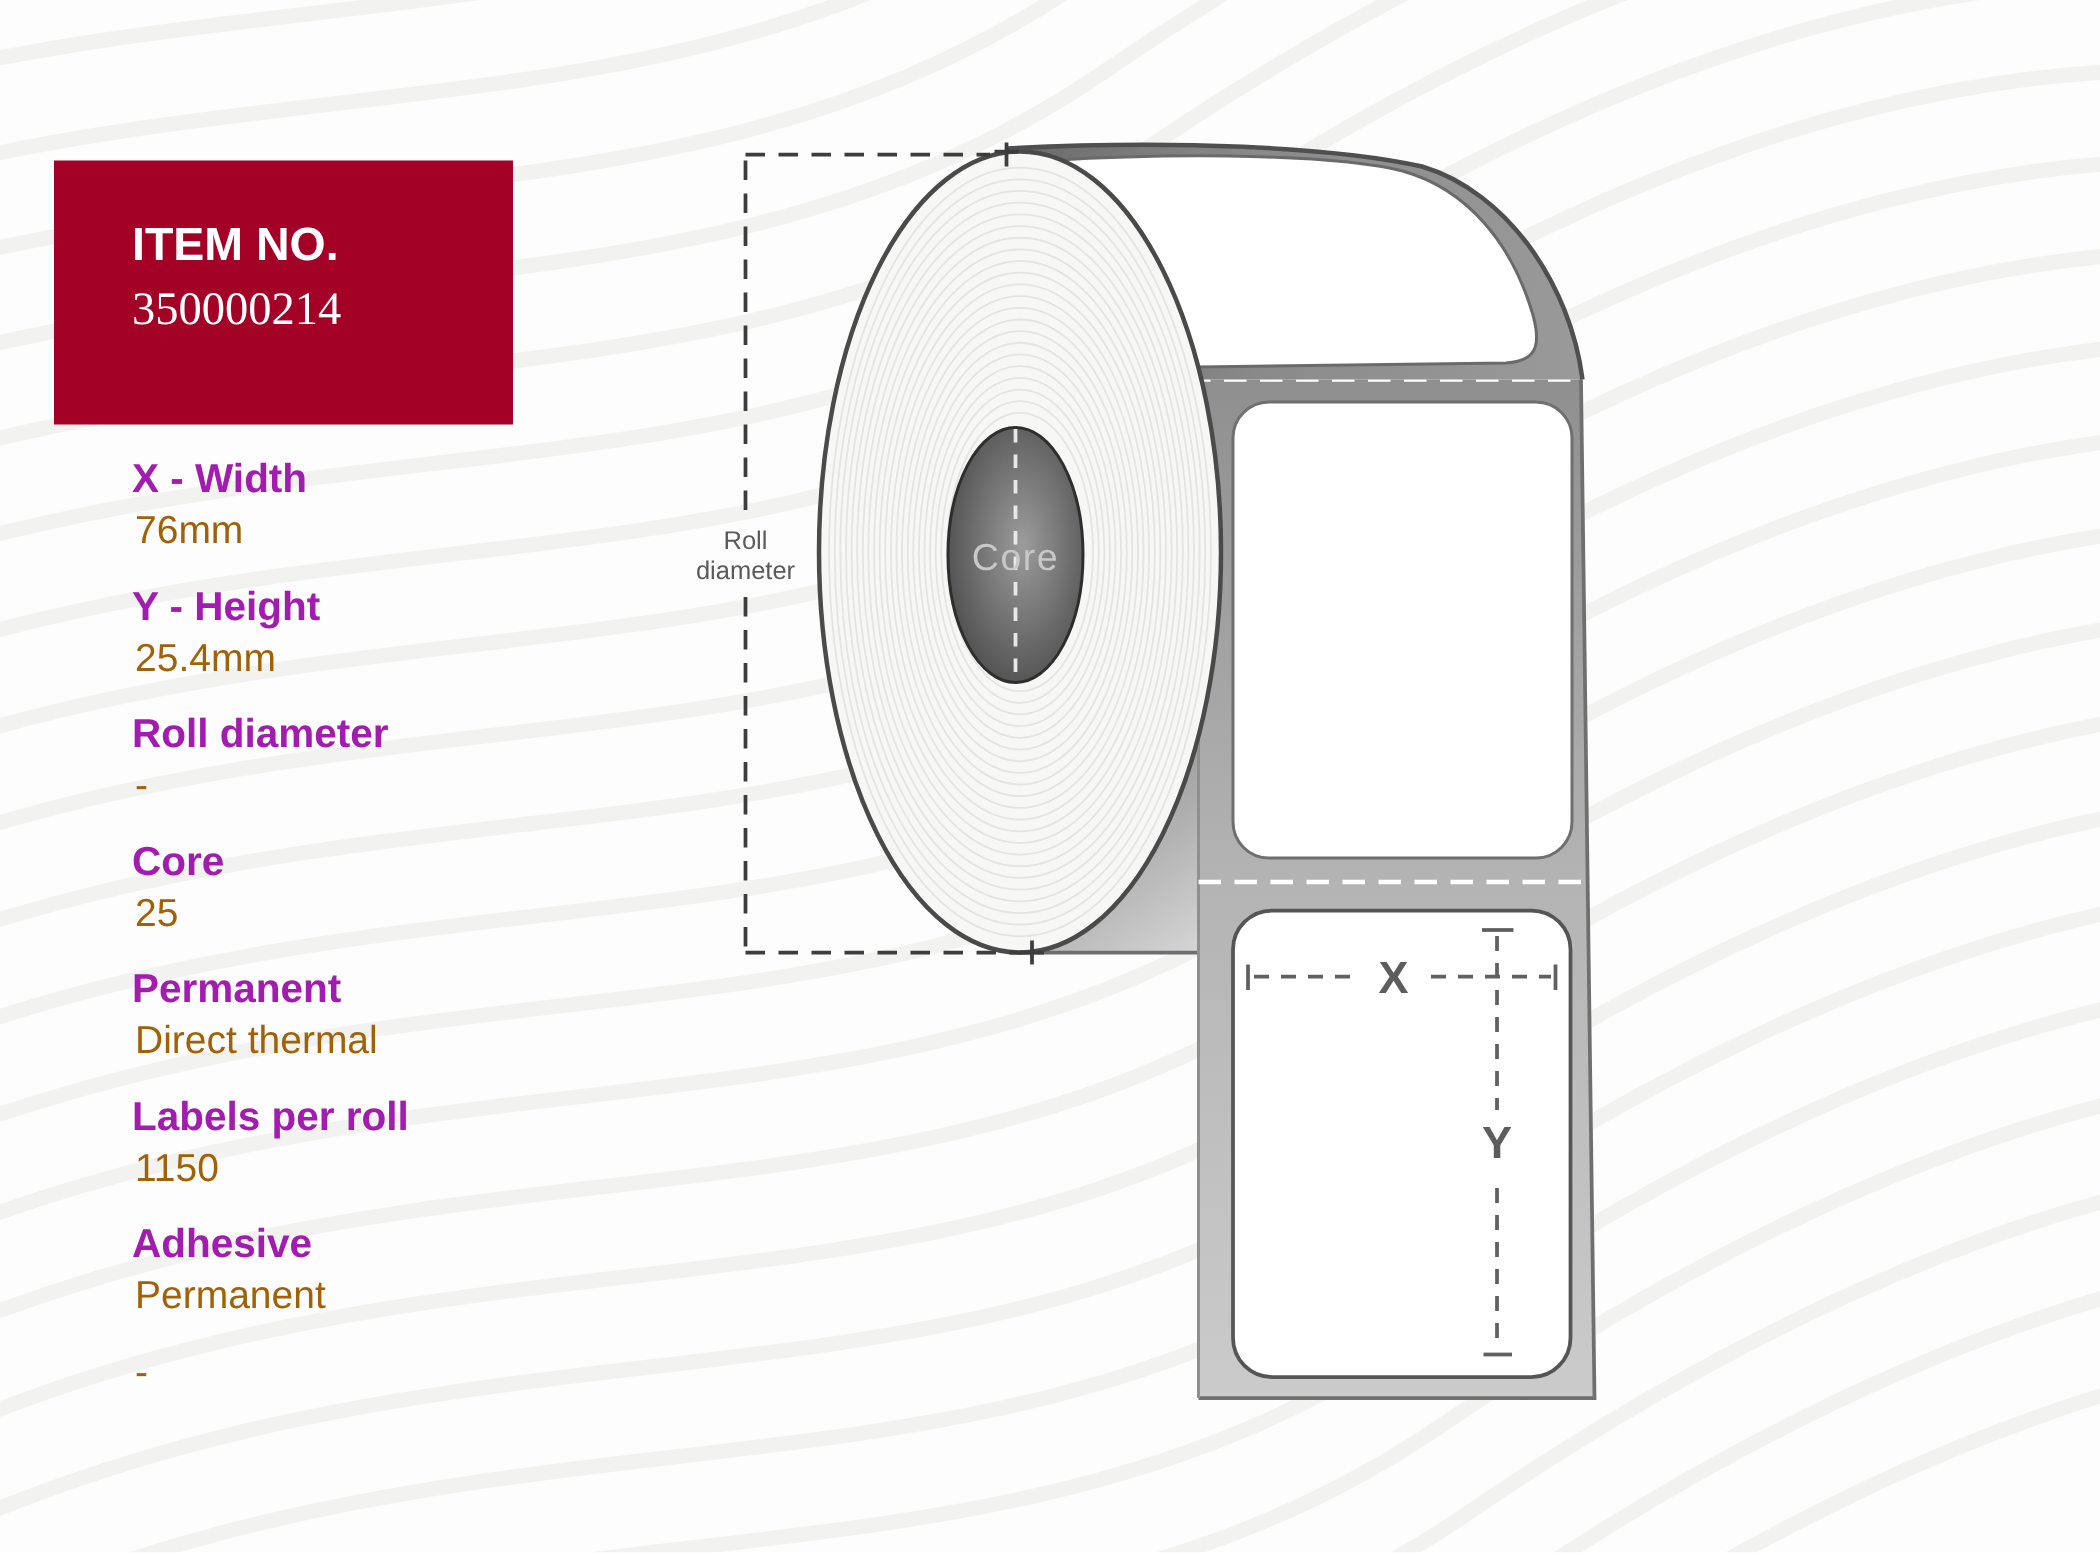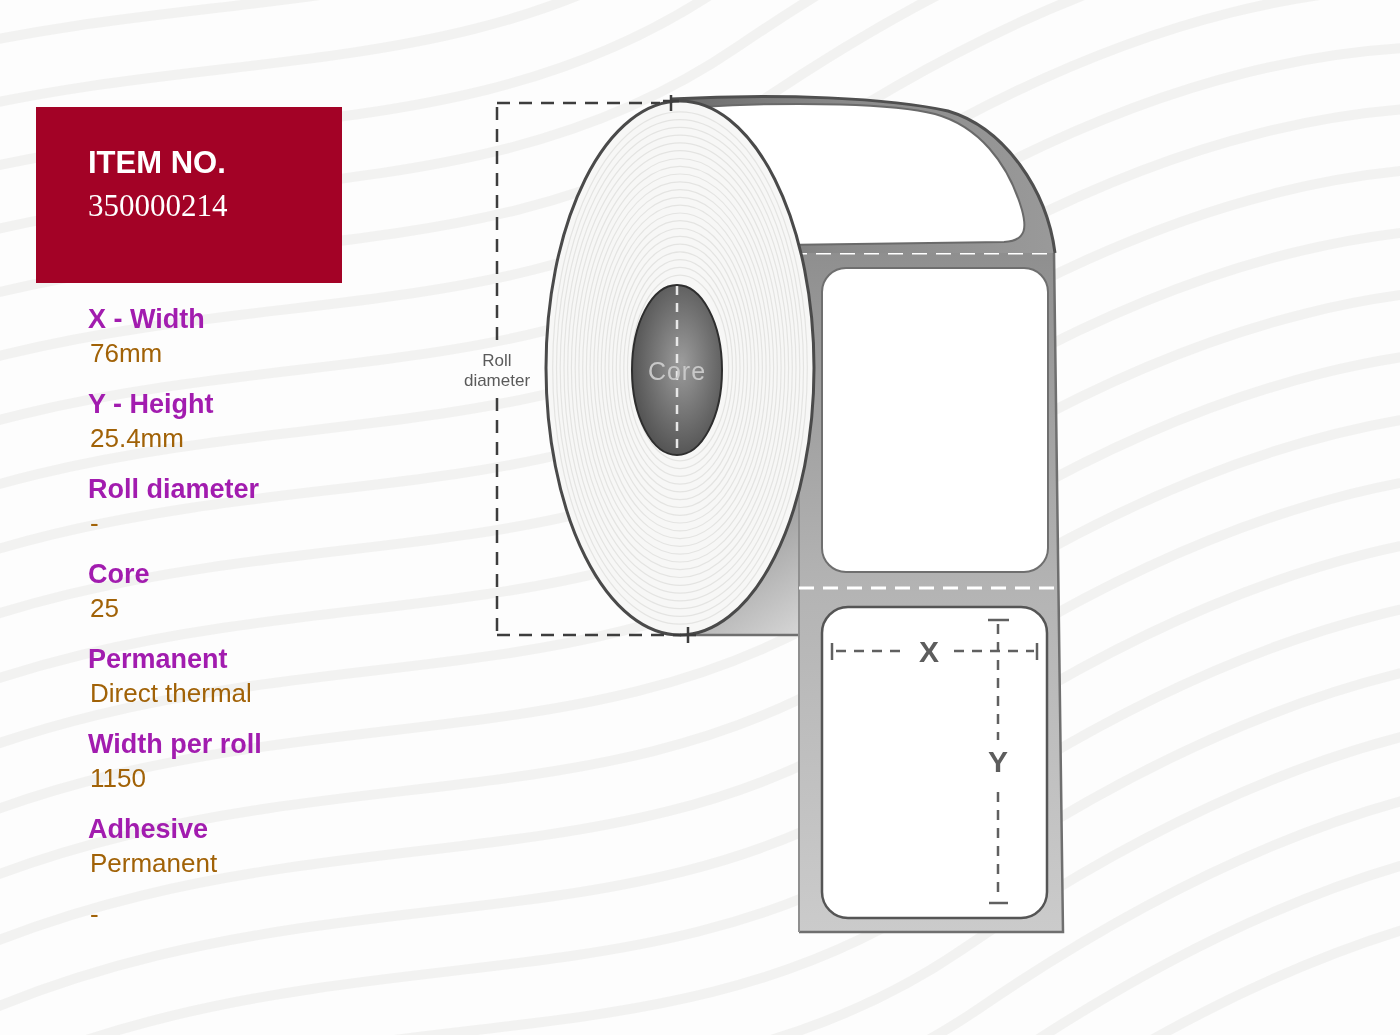--- a/index.html
+++ b/index.html
@@ -184,21 +184,21 @@
     </div>
     <div class="spec-item">
       <div class="spec-label">Core</div>
       <div class="spec-value">25</div>
     </div>
     <div class="spec-item">
       <div class="spec-label">Permanent</div>
       <div class="spec-value">Direct thermal</div>
     </div>
     <div class="spec-item">
-      <div class="spec-label">Width per roll</div>
+      <div class="spec-label">Labels per roll</div>
       <div class="spec-value">1150</div>
     </div>
     <div class="spec-item">
       <div class="spec-label">Adhesive</div>
       <div class="spec-value">Permanent</div>
     </div>
     <div class="spec-item">
       <div class="spec-value">-</div>
     </div>
   </div>

